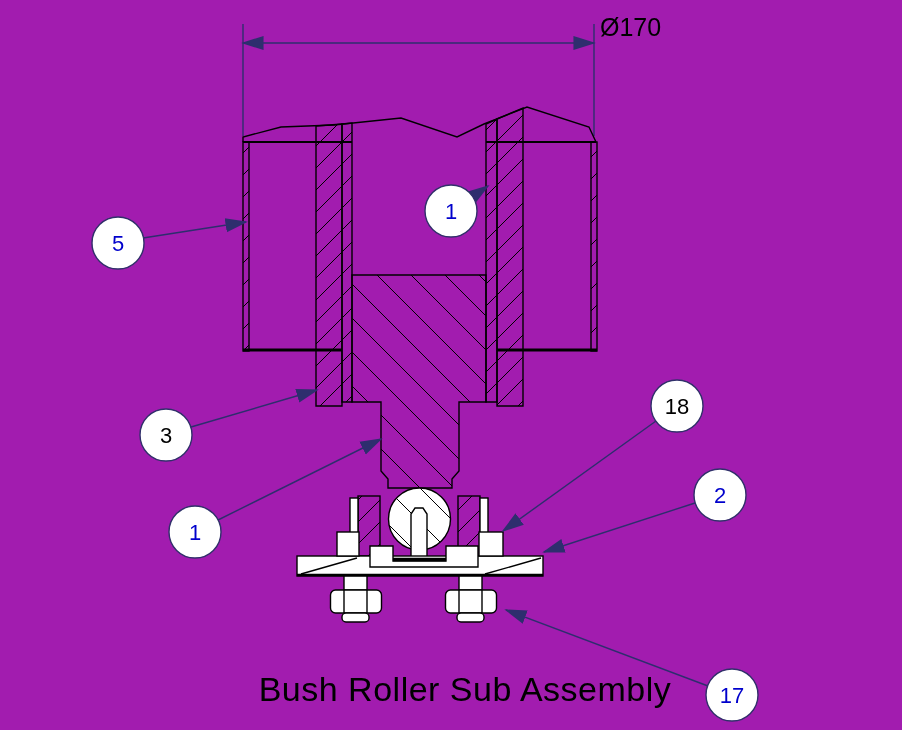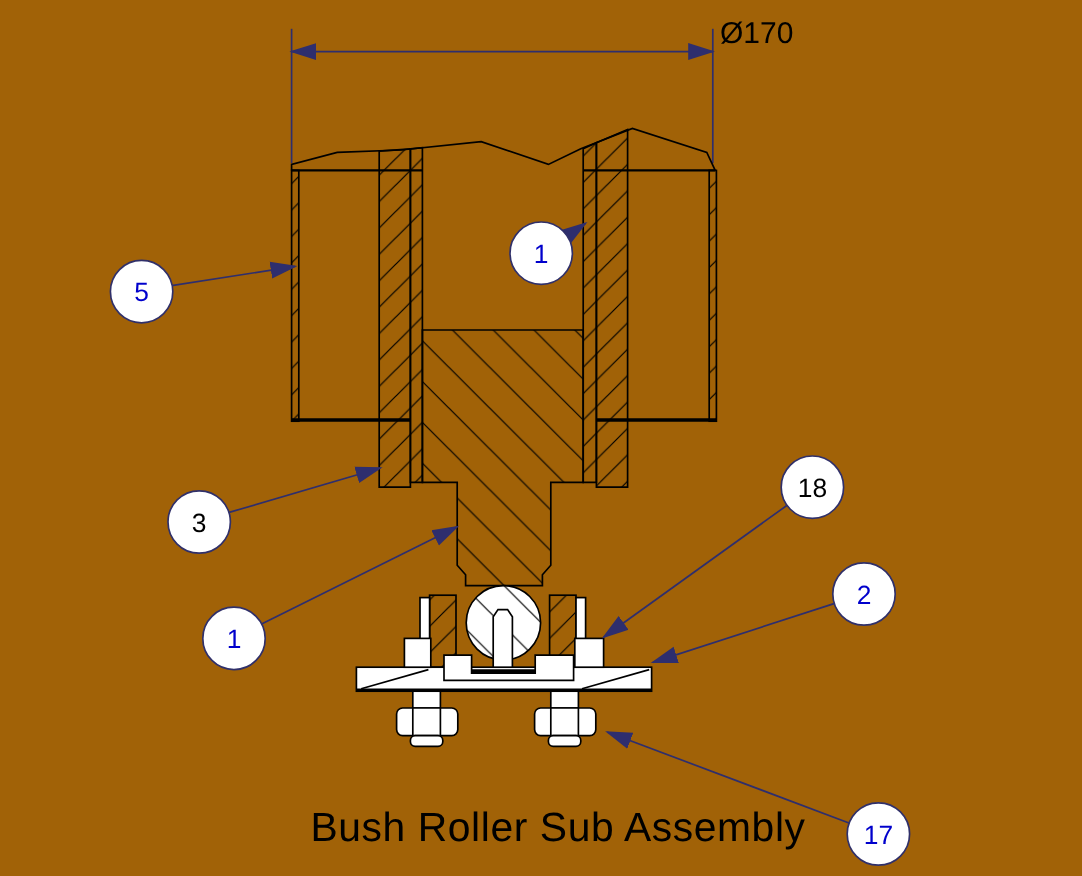--- a/index.html
+++ b/index.html
@@ -1,16 +1,16 @@
 <!DOCTYPE html>
 <html><head>
 <meta charset="utf-8">
 <style>
   html,body{margin:0;padding:0;background:#ffffff;}
-  .page{position:relative;width:902px;height:730px;background:#a16207;overflow:hidden;
+  .page{position:relative;width:902px;height:730px;background:#a21caf;overflow:hidden;
         font-family:"Liberation Sans", sans-serif;}
   svg{display:block;}
   text{font-family:"Liberation Sans", sans-serif;}
   .dim-text{font-size:25px;fill:#000000;}
   .balloon-num{font-size:22px;text-anchor:middle;}
   .title-text{font-size:34px;fill:#000000;text-anchor:middle;letter-spacing:0.5px;}
 </style>
 </head>
 <body>
 

